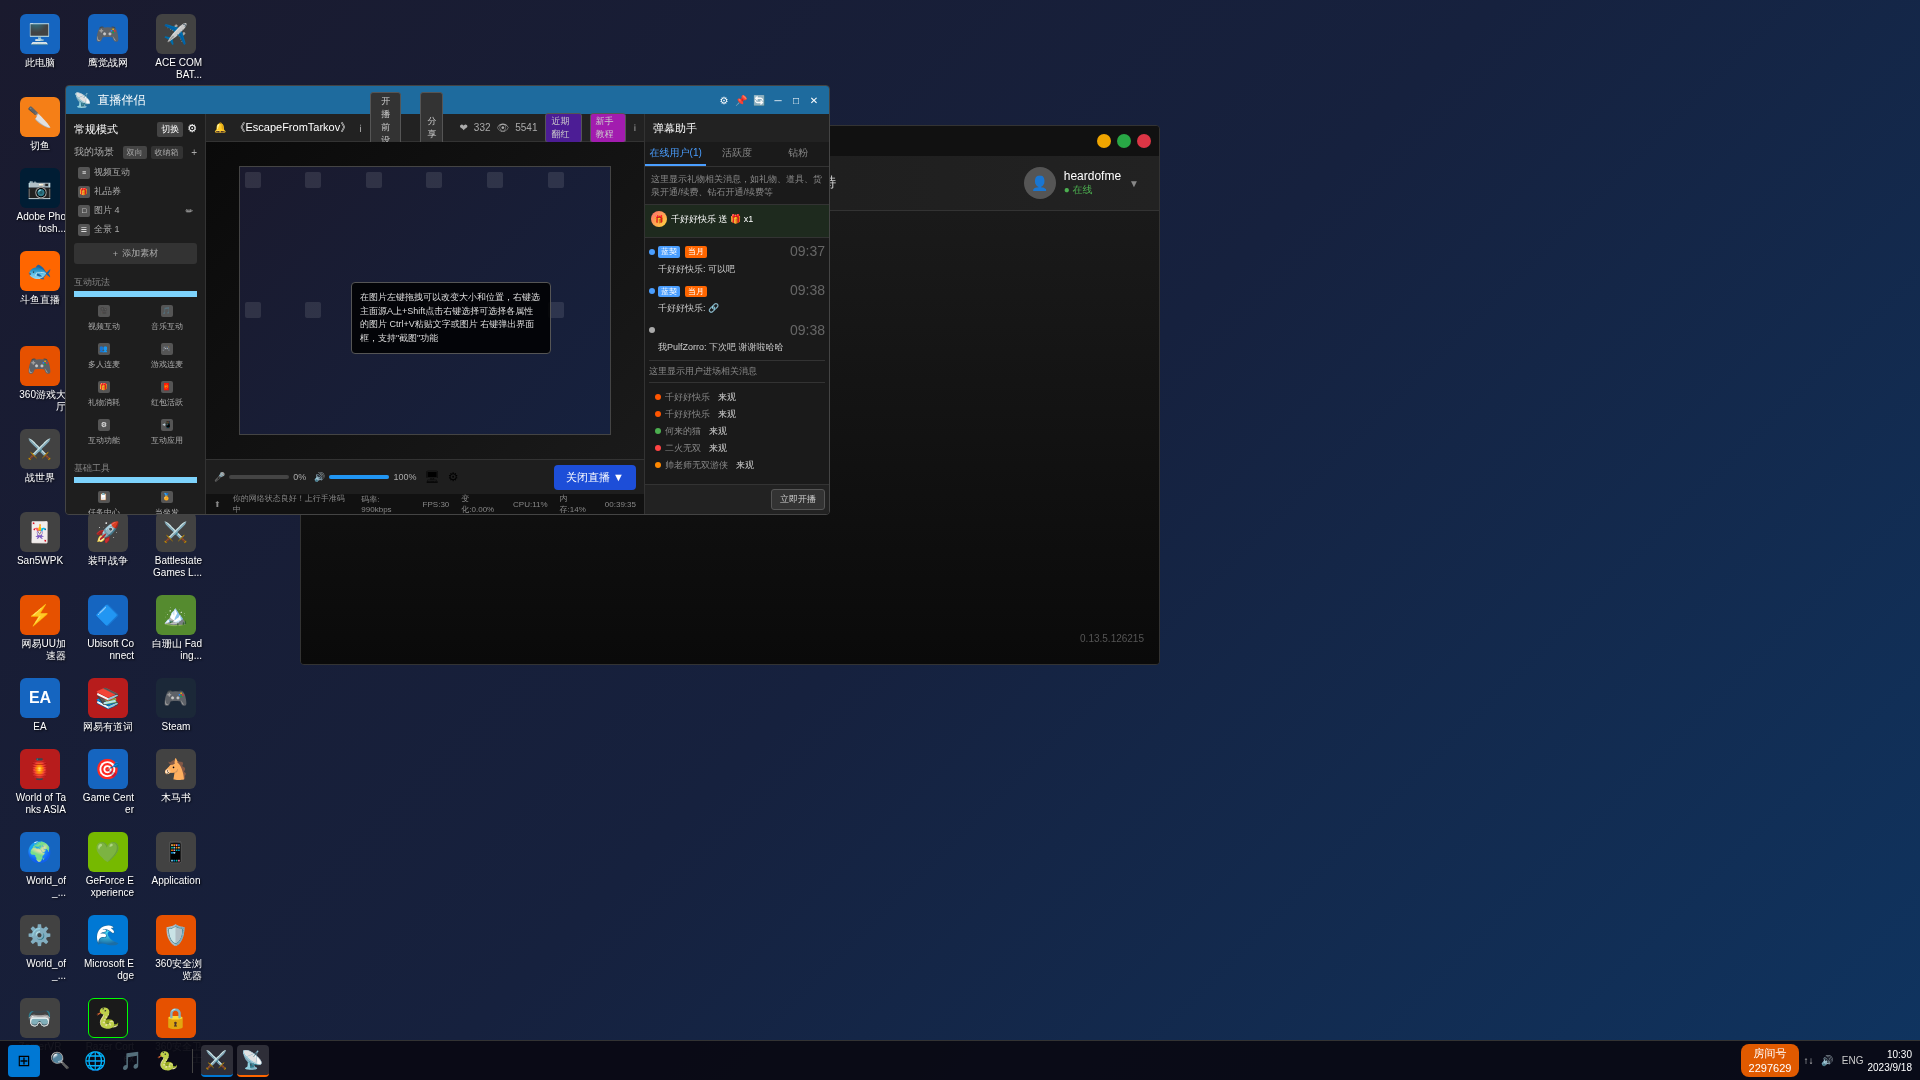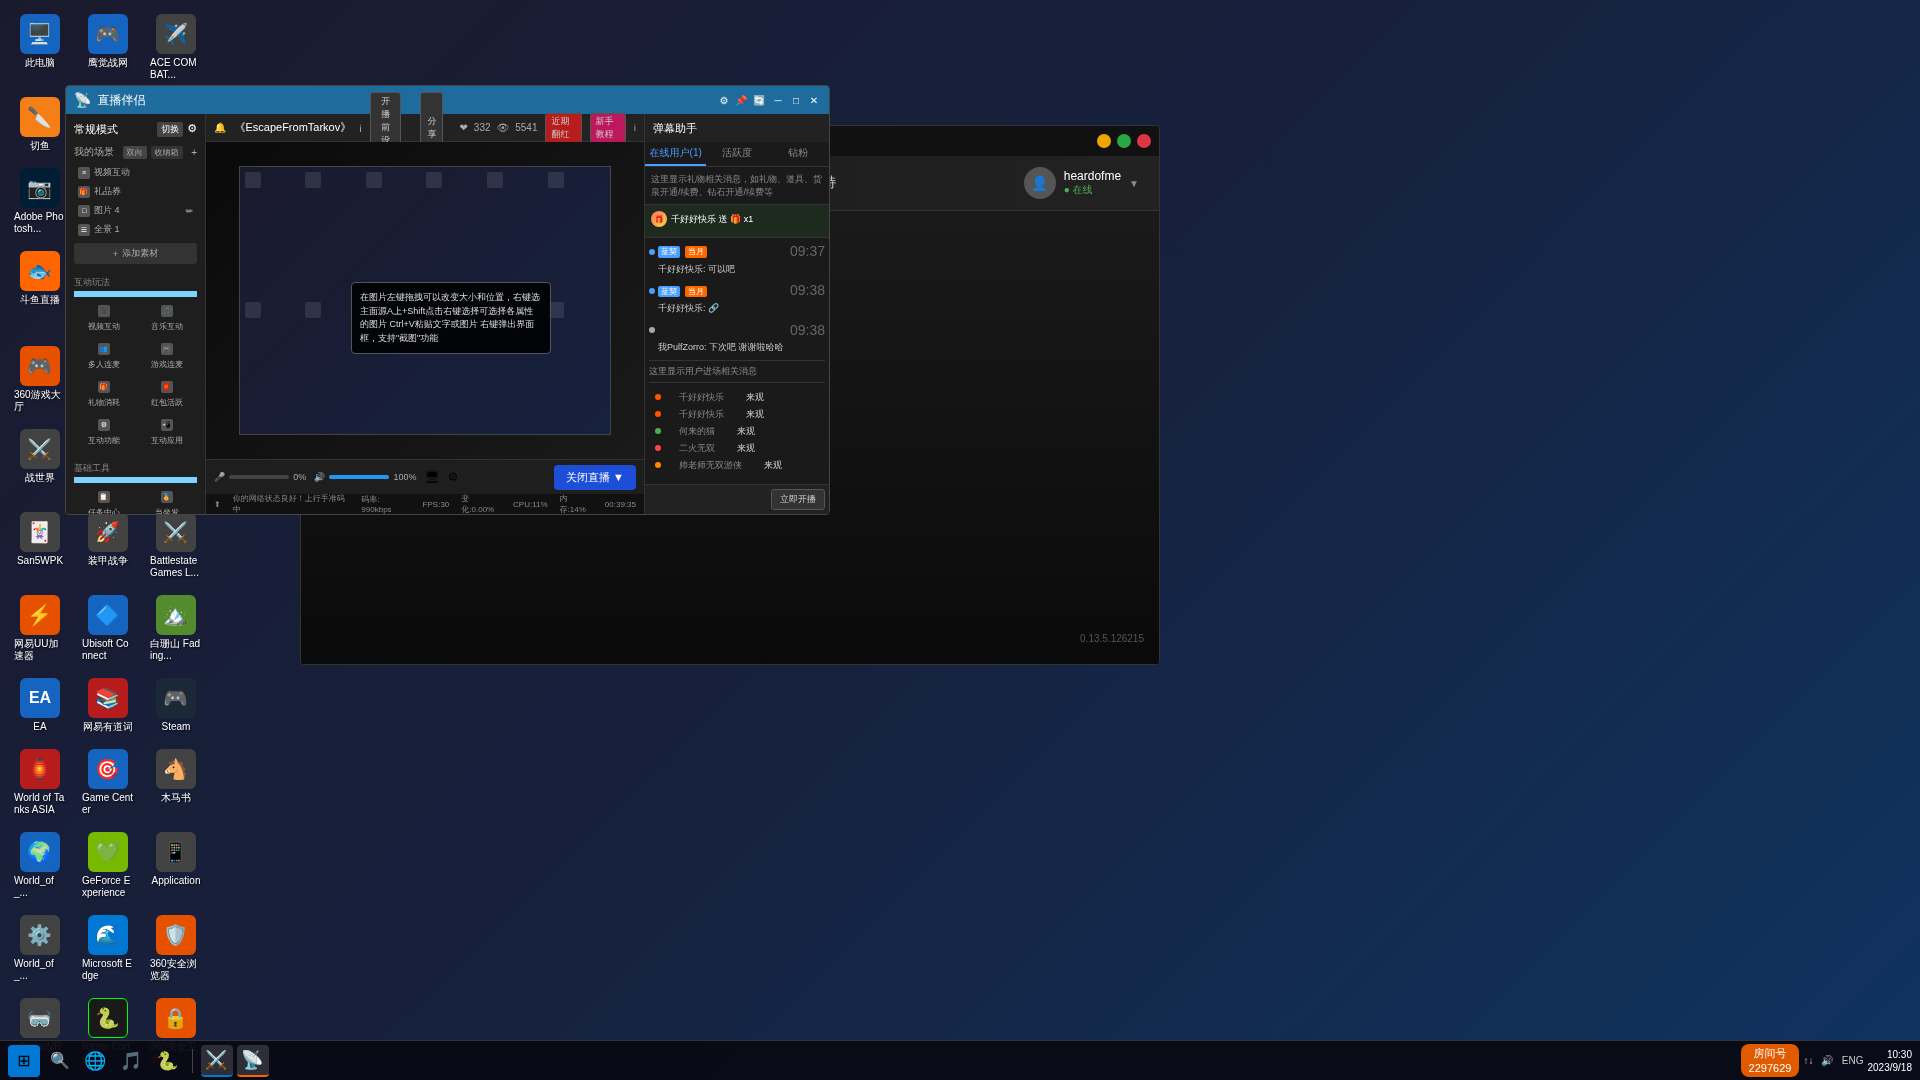--- a/index.html
+++ b/index.html
@@ -47,21 +47,21 @@
       border-radius: 6px;
       display: flex;
       align-items: center;
       justify-content: center;
       font-size: 20px;
       margin-bottom: 3px;
     }
     .icon-label {
       font-size: 10px;
       color: #fff;
-      text-align: left;
+      text-align: right;
       text-shadow: 1px 1px 2px rgba(0,0,0,0.8);
       word-break: break-all;
       line-height: 1.2;
     }
 
     
     .main-window {
       position: absolute;
       top: 125px;
       left: 300px;
@@ -467,21 +467,21 @@
     }
     .online-count {
       padding: 6px;
       border-top: 1px solid #333;
       font-size: 9px;
       color: #888;
     }
     .online-item {
       display: flex;
       align-items: center;
-      gap: 18px;
+      gap: 4px;
       padding: 2px 0;
       text-align: center;
     }
     .online-dot {
       width: 6px;
       height: 6px;
       border-radius: 50%;
       background: #ff5500;
     }
 
@@ -949,22 +949,22 @@
           <div class="stream-actions">
             <button class="stream-action-btn">开播前设置</button>
             <button class="stream-action-btn">分享</button>
           </div>
           <div style="display:flex;align-items:center;gap:6px;margin-left:8px;">
             <span style="font-size:10px;">❤</span>
             <span>332</span>
             <span style="font-size:10px;">👁</span>
             <span>5541</span>
           </div>
-          <span style="background:#b91c1c;border:1px solid #555;color:#ccc;padding:1px 5px;border-radius:3px;font-size:9px;cursor:pointer;">近期翻红</span>
-          <span style="background:#be185d;border:1px solid #555;color:#ccc;padding:1px 5px;border-radius:3px;font-size:9px;cursor:pointer;">新手教程</span>
+          <span style="background:#4c1d95;border:1px solid #555;color:#ccc;padding:1px 5px;border-radius:3px;font-size:9px;cursor:pointer;">近期翻红</span>
+          <span style="background:#a21caf;border:1px solid #555;color:#ccc;padding:1px 5px;border-radius:3px;font-size:9px;cursor:pointer;">新手教程</span>
           <span style="font-size:9px;">ℹ</span>
         </div>
 
         <div class="stream-preview-area">
           <div class="stream-preview-inner">
             <div class="stream-preview-content">
 
               <div class="preview-desktop">
                 <div class="preview-icon"></div>
                 <div class="preview-icon"></div>

